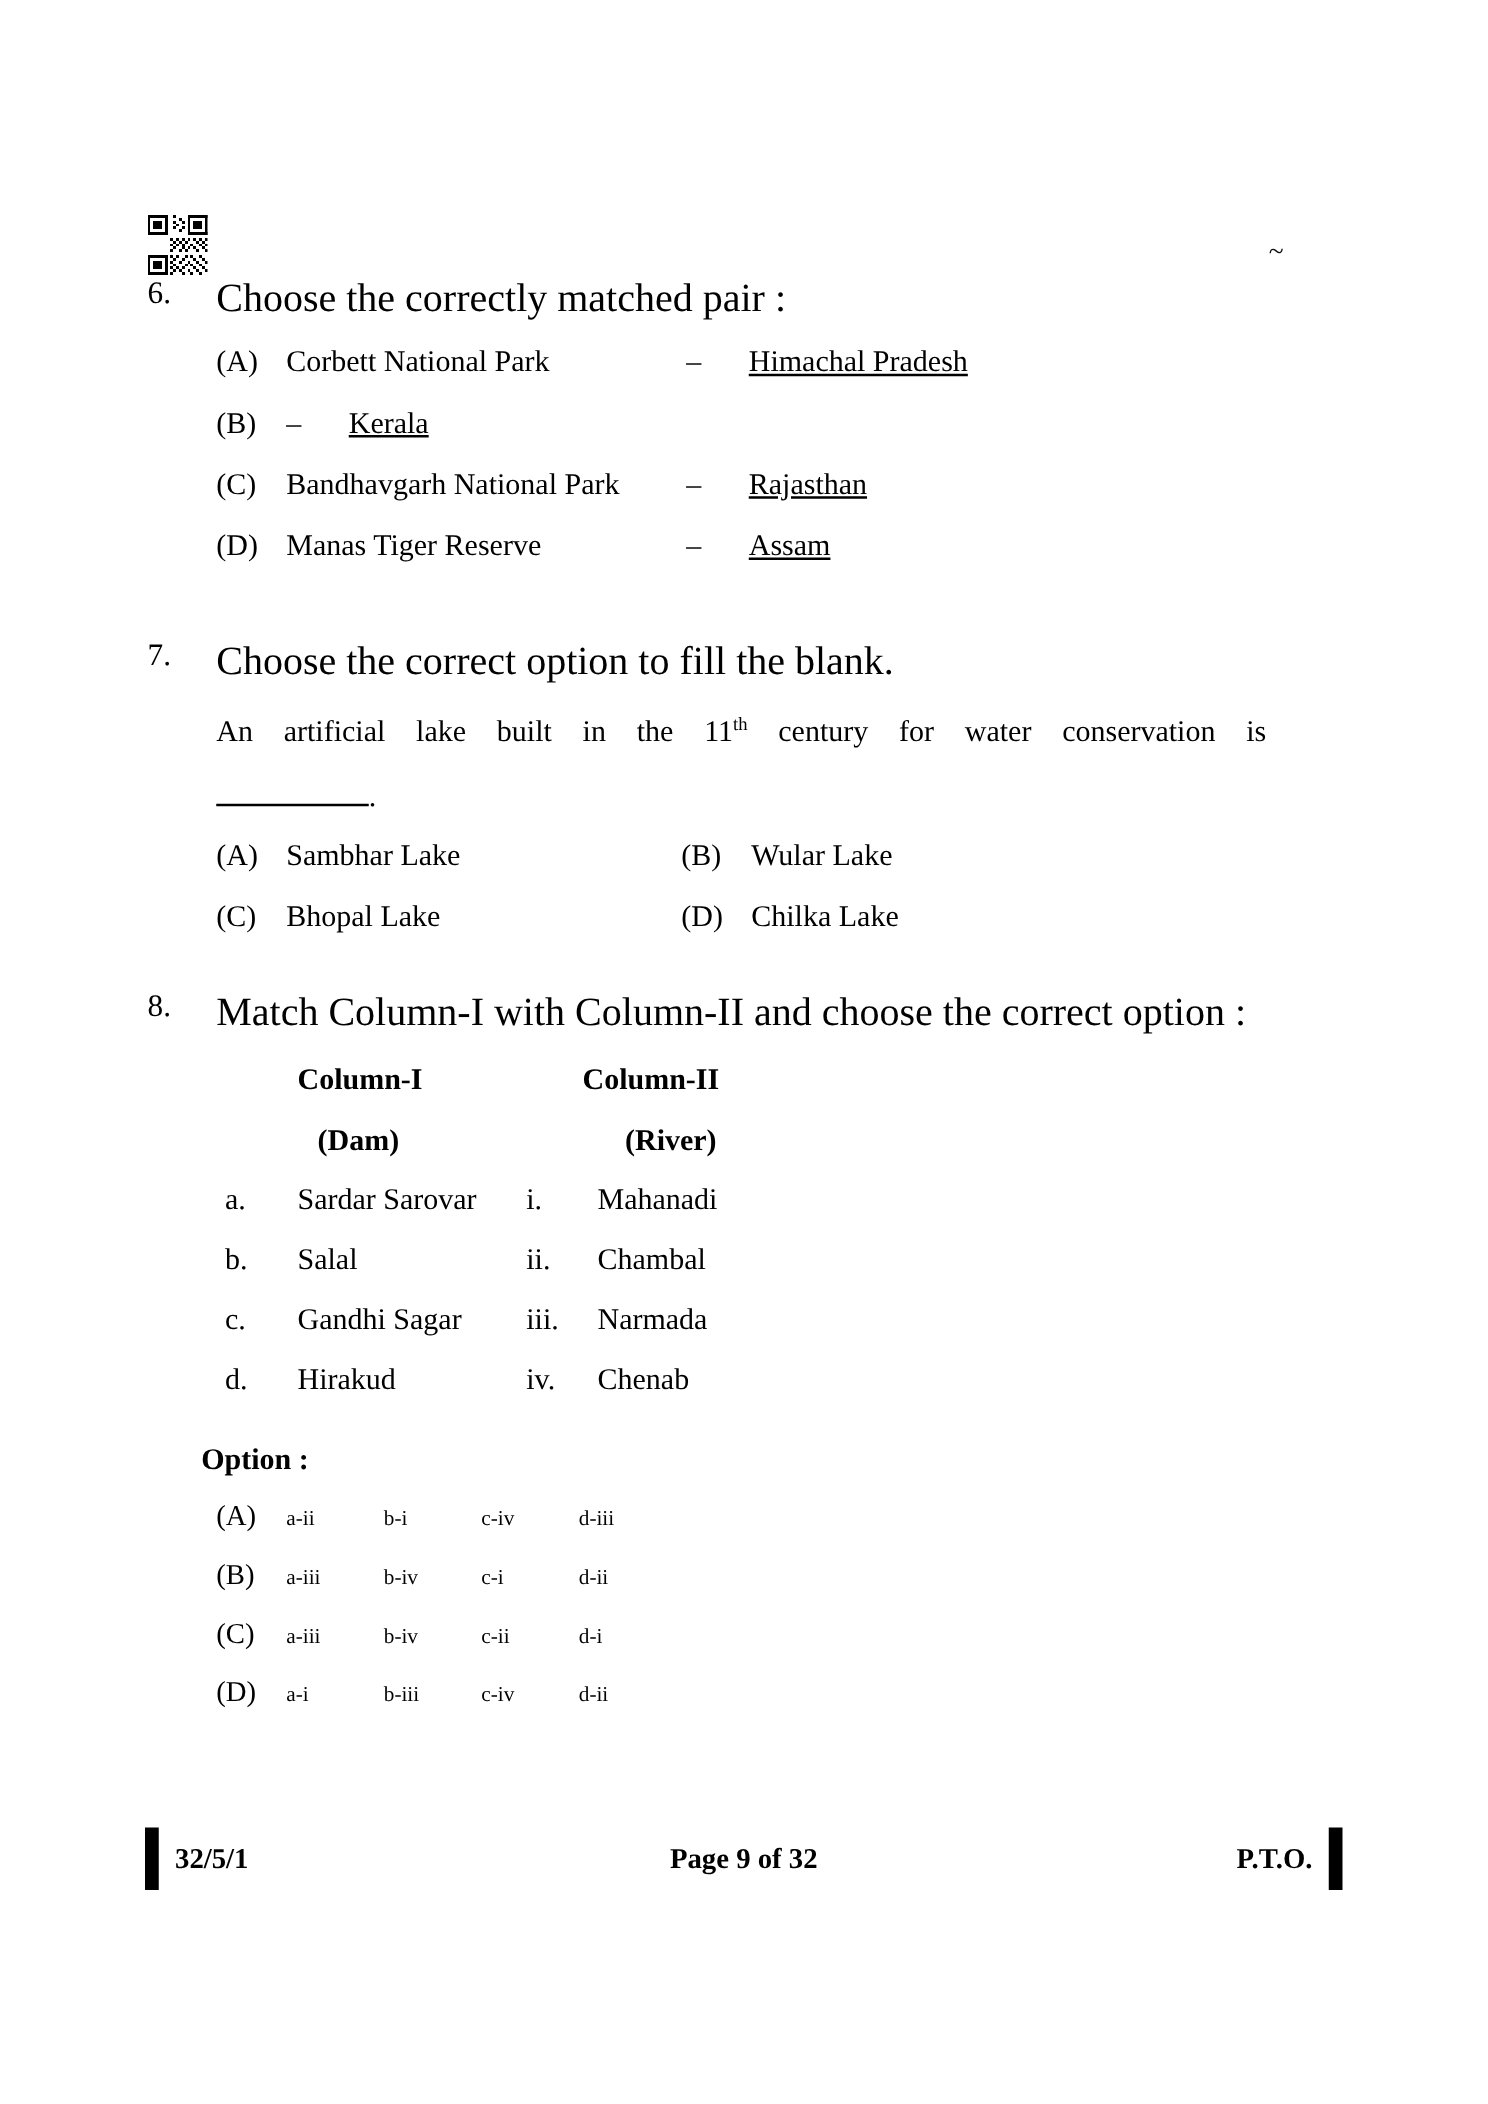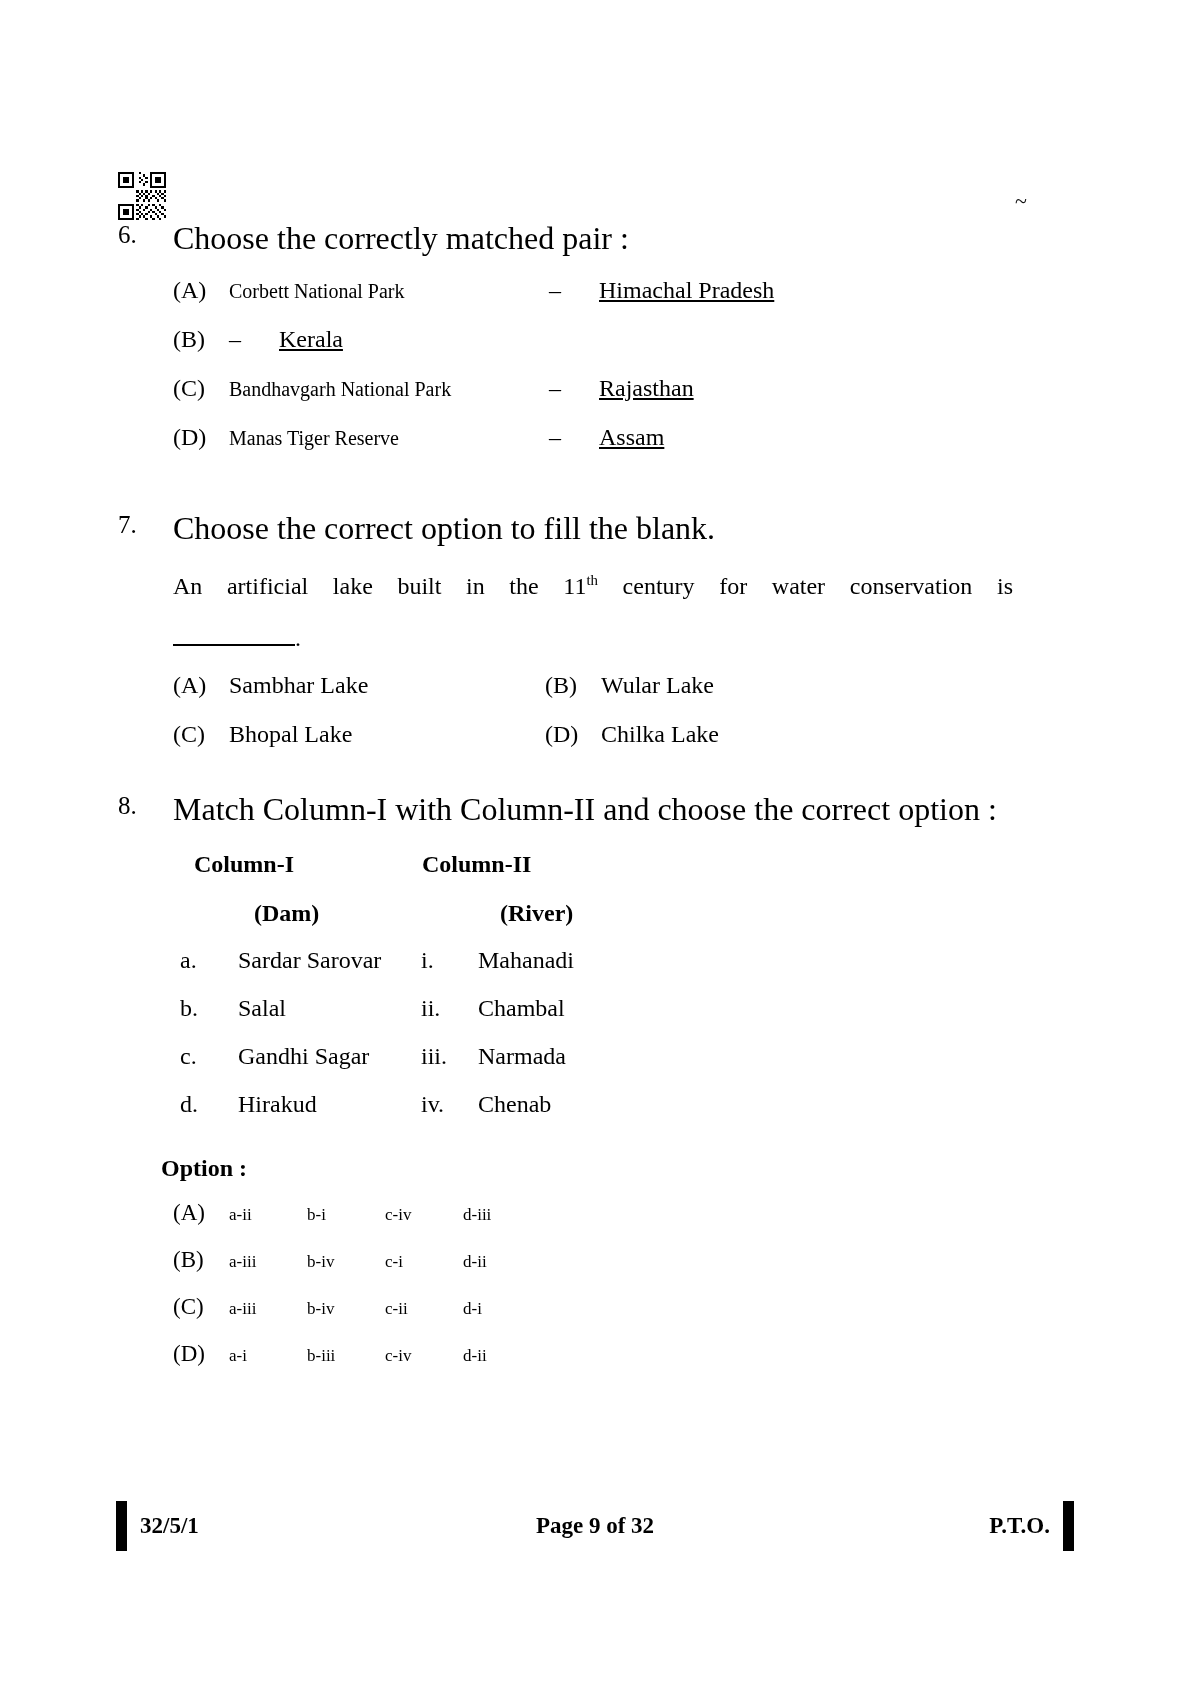--- a/index.html
+++ b/index.html
@@ -71,21 +71,21 @@
     height: 49px;
   }
   .opt-tag {
     width: 56px;
     flex: 0 0 56px;
     font-size: 24px;
   }
   .opt-left {
     width: 320px;
     flex: 0 0 320px;
-    font-size: 20px;
+    font-size: 24px;
   }
   .opt-dash {
     width: 50px;
     flex: 0 0 50px;
     font-size: 24px;
     text-align: left;
   }
   .opt-right {
     font-size: 24px;
     text-decoration: underline;
@@ -199,21 +199,21 @@
     width: 78px;
     flex: 0 0 78px;
     font-size: 17px;
   }
 
   
   .footer {
     position: absolute;
     left: 118px;
     right: 118px;
-    top: 1501px;
+    top: 1462px;
     height: 50px;
   }
   .footer-inner {
     position: relative;
     display: flex;
     align-items: center;
     justify-content: space-between;
     height: 50px;
     font-weight: bold;
     font-size: 23px;
@@ -399,21 +399,21 @@
     </div>
   </div>
 
   <div class="q-block" style="top:793px; left:118px;">
     <div class="q-head">
       <div class="q-num">8.</div>
       <div class="q-text">Match Column-I with Column-II and choose the correct option :</div>
     </div>
 
     <div style="margin-top:26px;">
-      <div style="display:flex; margin-left:74px;">
+      <div style="display:flex; margin-left:118px;">
         <div class="mh-col1">Column-I</div>
         <div class="mh-col2">Column-II</div>
       </div>
       <div style="display:flex; margin-left:118px; margin-top:22px;">
         <div class="mh-col1" style="padding-left:18px;">(Dam)</div>
         <div class="mh-col2" style="padding-left:18px;">(River)</div>
       </div>
     </div>
 
     <div class="match-rows" style="margin-top:20px;">

